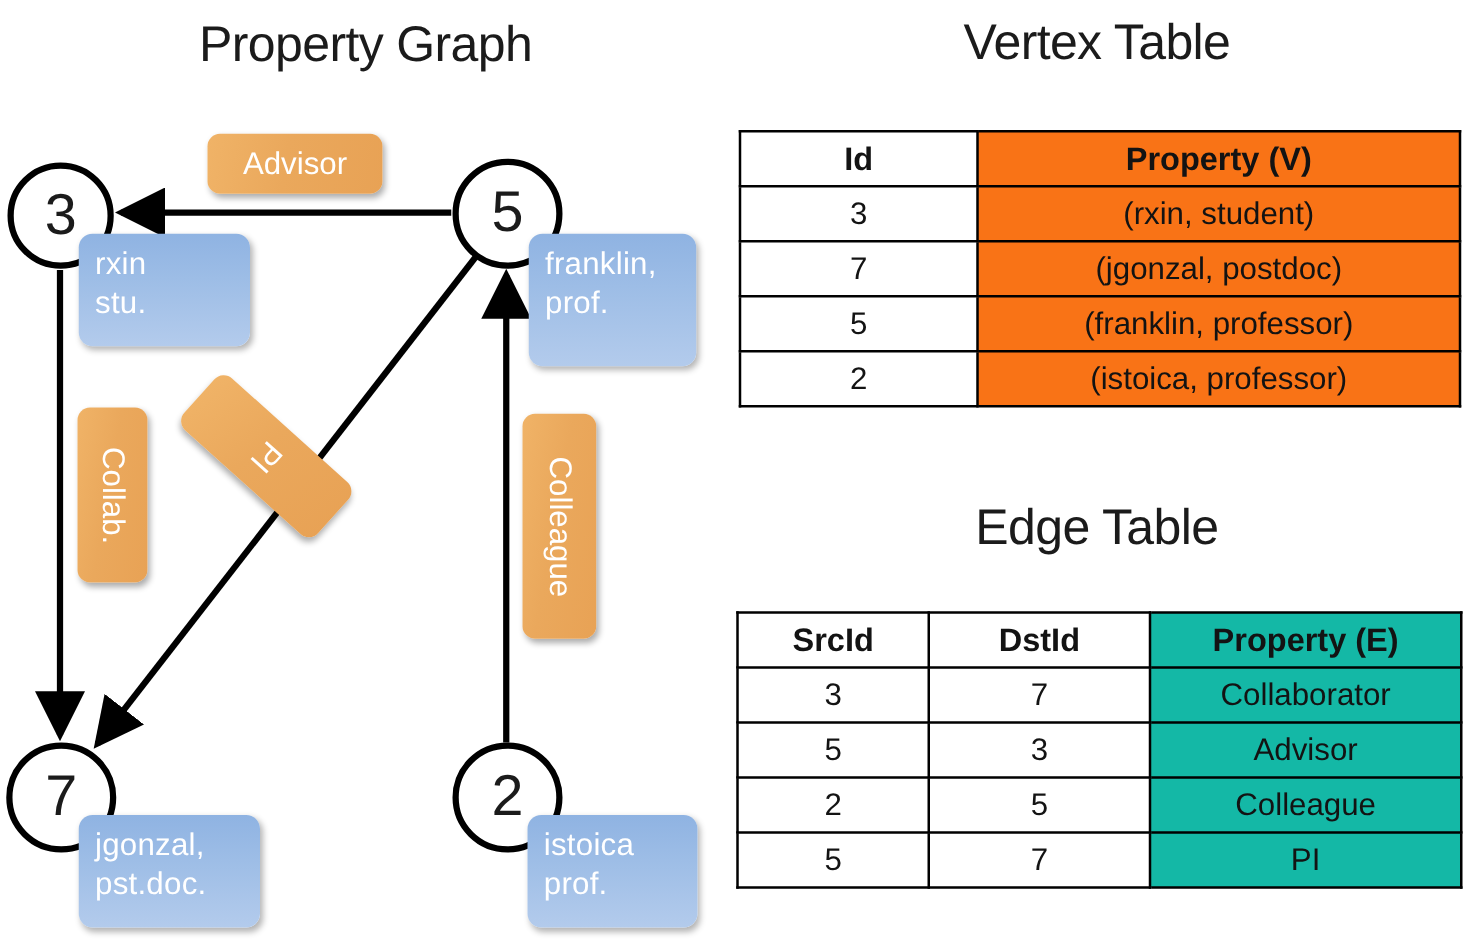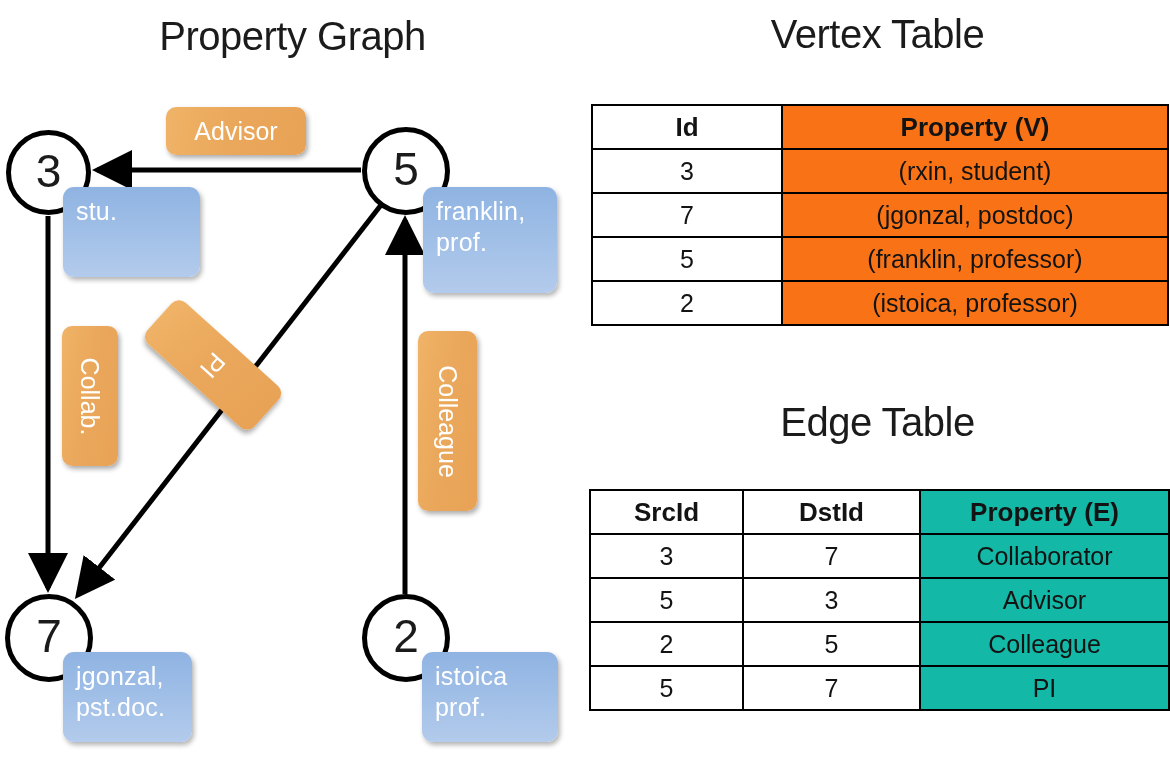--- a/index.html
+++ b/index.html
@@ -125,35 +125,36 @@
 
     <line x1="381" y1="205" x2="78" y2="595" stroke="#000" stroke-width="5" marker-end="url(#arrowGen)"></line>
 
     <line x1="405" y1="594" x2="405" y2="220" stroke="#000" stroke-width="5" marker-end="url(#arrowGen)"></line>
   </svg>
 
   <div class="node-circle" style="left:6px;top:130px;width:85px;height:85px;">
     <span>3</span>
   </div>
   <div class="prop-box" style="left:63px;top:187px;width:137px;height:90px;">
+    <div>rxin</div>
     <div>stu.</div>
   </div>
 
   <div class="node-circle" style="left:362px;top:127px;width:88px;height:88px;">
     <span>5</span>
   </div>
   <div class="prop-box" style="left:423px;top:187px;width:134px;height:106px;">
     <div>franklin,</div>
     <div>prof.</div>
   </div>
 
   <div class="node-circle" style="left:5px;top:594px;width:88px;height:88px;">
     <span>7</span>
   </div>
-  <div class="prop-box" style="left:63px;top:652px;width:129px;height:90px;">
+  <div class="prop-box" style="left:63px;top:652px;width:145px;height:90px;">
     <div>jgonzal,</div>
     <div>pst.doc.</div>
   </div>
 
   <div class="node-circle" style="left:362px;top:594px;width:88px;height:88px;">
     <span>2</span>
   </div>
   <div class="prop-box" style="left:422px;top:652px;width:136px;height:90px;">
     <div>istoica</div>
     <div>prof.</div>

